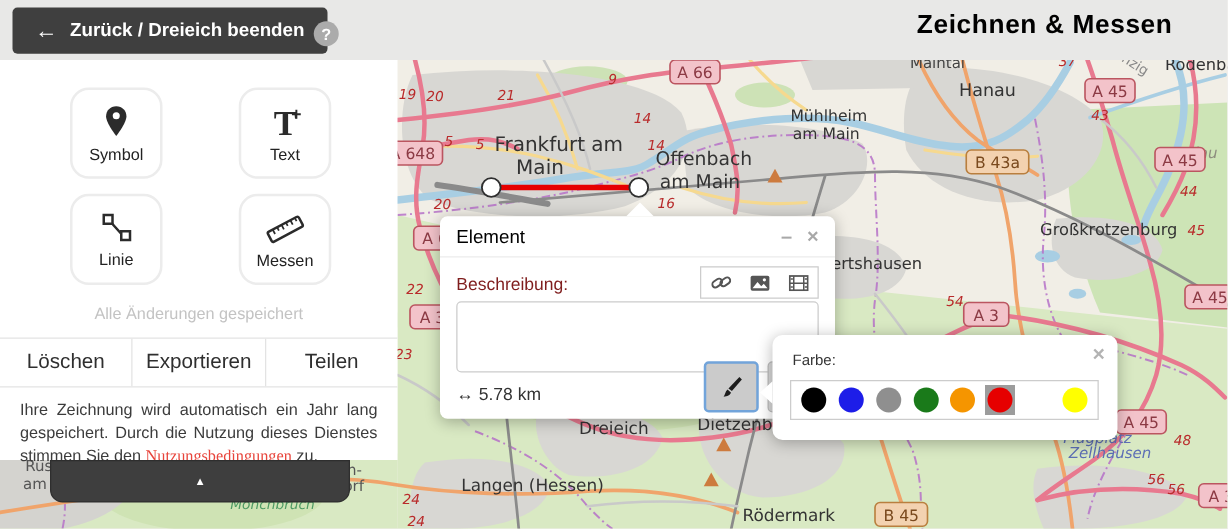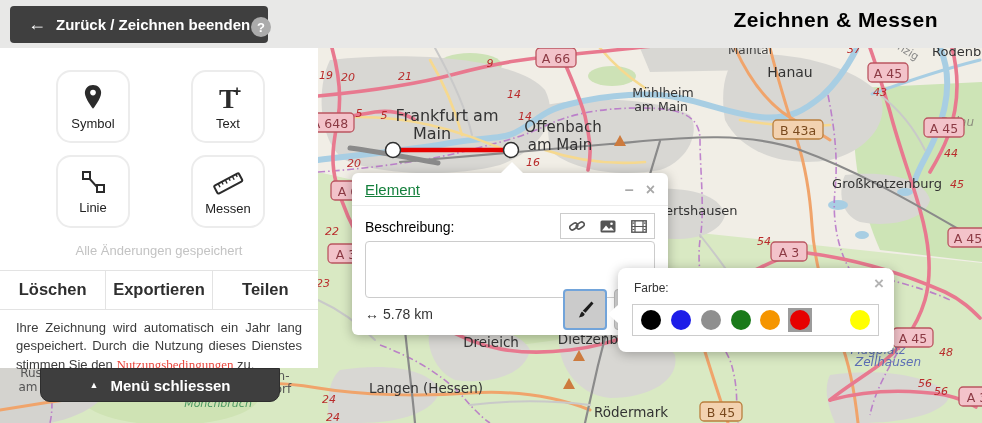--- a/index.html
+++ b/index.html
@@ -22,44 +22,44 @@
 
   
   #sidebar { position:absolute; left:0; top:48px; width:318px; height:320px; background:#fff; z-index:8; }
   #tools { display:grid; grid-template-columns:74px 74px; column-gap:61px; row-gap:12px; margin:22px 0 0 56px; }
   .tool-card { width:74px; height:73px; background:#fff; border:2px solid #ececec; border-radius:15px;
     display:flex; flex-direction:column; align-items:center; justify-content:center; gap:3px; cursor:pointer; }
   .tool-card svg { display:block; }
   .tool-label { font-size:13px; color:#222; }
   #saved { text-align:center; color:#c3c3c3; font-size:13px; margin-top:15px; }
   #actions { display:flex; border-top:1px solid #e3e3e3; border-bottom:1px solid #e3e3e3; margin-top:12px; }
-  .action { flex:1; text-align:center; padding:9px 0 10px; font-weight:bold; font-size:16.5px; color:#2f2f2f;
+  .action { flex:1; text-align:center; padding:9px 0 10px; font-weight:normal; font-size:16.5px; color:#2f2f2f;
     border-left:1px solid #e3e3e3; cursor:pointer; }
   .action:first-child { border-left:none; }
   #notice { padding:9px 16px 0; font-size:13px; color:#3c3c3c; text-align:justify; line-height:1.42; }
   #notice .link { color:#e8453c; cursor:pointer;font-family:Liberation Serif, serif; }
 
   
   #menu-close { position:absolute; left:40px; top:368px; width:240px; height:34px; background:#3e3e3e;
     border:1px solid #2e2e2e; border-radius:0 0 10px 10px; color:#fff; font-weight:bold; font-size:15px;
     display:flex; align-items:center; justify-content:center; gap:12px; z-index:9; cursor:pointer;
     font-family:"Liberation Sans",sans-serif; }
   #menu-close .tri { font-size:9px; }
 
   
   #element-popup { position:absolute; left:352px; top:173px; width:316px; height:162px; background:#fff;
     border-radius:6px; box-shadow:0 2px 12px rgba(0,0,0,.28); z-index:10; }
   #element-popup .ptr { position:absolute; top:-11px; left:149px; width:0; height:0;
     border-left:11px solid transparent; border-right:11px solid transparent; border-bottom:11px solid #fff; }
   #ep-header { display:flex; align-items:center; padding:8px 13px 7px; border-bottom:1px solid #ececec; }
-  #ep-title { flex:1; font-size:15px; color:#15803d;text-decoration:underline; }
+  #ep-title { flex:1; font-size:15px; color:#000000; }
   .win-ic { color:#a8a8a8; font-weight:bold; font-size:16px; margin-left:12px; cursor:pointer; line-height:1; }
   #ep-body { padding:7px 13px 0; }
   #ep-row1 { display:flex; align-items:flex-end; justify-content:space-between; }
-  #desc-label { font-size:14px; color:#000000; padding-bottom:4px; }
+  #desc-label { font-size:14px; color:#7f1d1d; padding-bottom:4px; }
   #ep-toolbar { display:flex; border:1px solid #ccc; background:#fff; }
   .tb-btn { width:31px; height:24px; display:flex; align-items:center; justify-content:center; cursor:pointer; }
   #desc-input { width:290px; height:57px; margin-top:2px; border:1px solid #ccc; border-radius:4px; resize:none;
     font-family:"Liberation Sans",sans-serif; font-size:13px; padding:4px 6px; }
   #ep-row2 { display:flex; align-items:center; margin-top:4px; }
   #measure-val { font-size:14px; color:#333; display:flex; align-items:center; gap:4px; }
   #brush-btn { position:absolute; left:211px; top:116px; width:44px; height:41px; background:#cbcbcb;
     border:2px solid #72a4da; border-radius:4px; display:flex; align-items:center; justify-content:center; cursor:pointer; }
   #hidden-btn { position:absolute; left:262px; top:116px; width:44px; height:41px; background:#d8d8d8;
     border:1px solid #bbb; border-radius:4px; }
@@ -266,21 +266,21 @@
         <path d="M563,389 L575,389 L569,378 Z" fill="#cd7b3e"></path>
         <line x1="393" y1="150" x2="511" y2="150" stroke="#e60000" stroke-width="4.5"></line>
         <circle cx="393" cy="150" r="7.5" fill="#fff" stroke="#2f2f2f" stroke-width="1.5"></circle>
         <circle cx="511" cy="150" r="7.5" fill="#fff" stroke="#2f2f2f" stroke-width="1.5"></circle>
       </g>
   </svg>
 
   <div id="header">
     <button id="back-btn">
       <span class="arrow">←</span>
-      <span>Zurück / Zeichnen beenden</span>
+      <span>Zurück / Dreieich beenden</span>
     </button>
     <div id="help-ic">?</div>
     <div id="title">Zeichnen &amp; Messen</div>
   </div>
 
   <div id="sidebar">
     <div id="tools">
       <div class="tool-card">
         <svg width="26" height="30" viewBox="0 0 24 26">
           <path d="M12,1 C7.6,1 4.5,4.2 4.5,8.4 C4.5,13.6 12,23 12,23 S19.5,13.6 19.5,8.4 C19.5,4.2 16.4,1 12,1 Z" fill="#2b2b2b"></path>
@@ -317,21 +317,20 @@
     <div id="actions">
       <div class="action">Löschen</div>
       <div class="action">Exportieren</div>
       <div class="action">Teilen</div>
     </div>
     <div id="notice"><span>Ihre Zeichnung wird automatisch ein Jahr lang gespeichert. Durch die Nutzung dieses Dienstes stimmen Sie den </span><span class="link">Nutzungsbedingungen</span><span> zu.</span></div>
   </div>
 
   <button id="menu-close">
     <span class="tri">▲</span>
-    <span>Menü schliessen</span>
   </button>
 
   <div id="element-popup">
     <div class="ptr"></div>
     <div id="ep-header">
       <span id="ep-title">Element</span>
       <span class="win-ic">–</span>
       <span class="win-ic">×</span>
     </div>
     <div id="ep-body">

